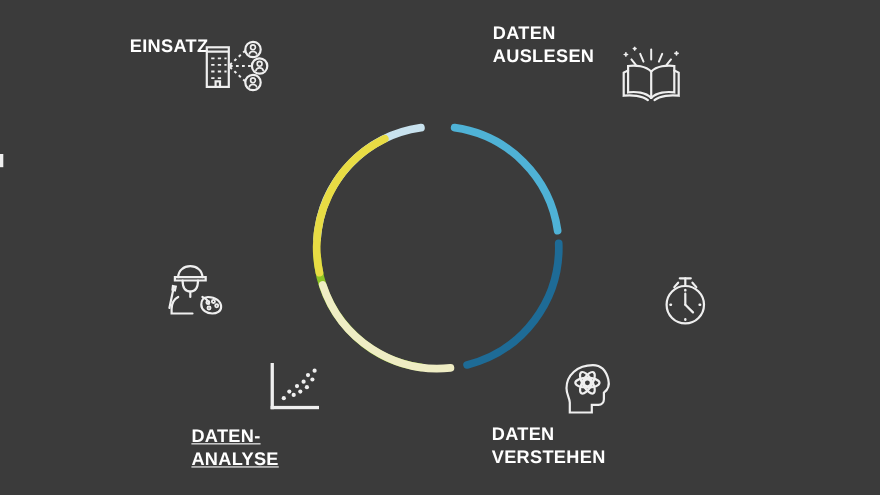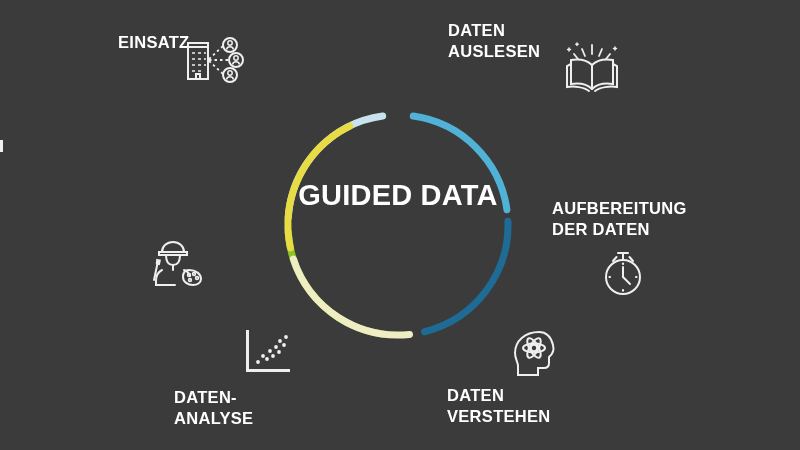--- a/index.html
+++ b/index.html
@@ -65,21 +65,21 @@
 
   #lbl-auslesen       { left: 448px; top: 20px;  text-align: left; }
   #ico-auslesen       { left: 563px; top: 42px;  }
 
   #lbl-aufbereitung   { left: 552px; top: 198px; text-align: left; }
   #ico-aufbereitung   { left: 598px; top: 247px; }
 
   #lbl-verstehen      { left: 447px; top: 385px; text-align: left; }
   #ico-verstehen      { left: 508px; top: 327px; }
 
-  #lbl-analyse        { left: 174px; top: 387px; text-align: left; }
+  #lbl-analyse        { left: 174px; top: 387px; text-align: left; text-decoration: underline; }
   #ico-analyse        { left: 242px; top: 326px; }
 
   #lbl-visualisierung { left: 110px; top: 207px; text-align: left; }
   #ico-visualisierung { left: 145px; top: 238px; }
 </style>
 </head>
 <body>
 
 <div id="stage">
 
@@ -88,21 +88,20 @@
         <path d="M 382.69 333.93 A 110 110 0 0 1 288.27 232.67" stroke="#8CC425" stroke-width="7" fill="none" stroke-linecap="round"></path>
         <path d="M 288.27 217.33 A 110 110 0 0 1 382.69 116.07" stroke="#C8E2EE" stroke-width="7" fill="none" stroke-linecap="round"></path>
         <path d="M 413.31 116.07 A 110 110 0 0 1 506.93 209.69" stroke="#4FB2D6" stroke-width="7" fill="none" stroke-linecap="round"></path>
         <path d="M 507.93 221.16 A 110 110 0 0 1 424.61 331.73" stroke="#1E6B96" stroke-width="7" fill="none" stroke-linecap="round"></path>
         <path d="M 409.50 334.40 A 110 110 0 0 1 293.38 258.99" stroke="#EFEDC4" stroke-width="7" fill="none" stroke-linecap="round"></path>
         <path d="M 290.40 247.87 A 110 110 0 0 1 349.78 126.13" stroke="#E8DC44" stroke-width="7" fill="none" stroke-linecap="round"></path>
       </g>
   </svg>
 
   <div class="center-title">
-    <div>GUIDED DATA</div>
   </div>
 
   <div class="node-label" id="lbl-einsatz">EINSATZ</div>
   <div class="node-icon" id="ico-einsatz">
     <svg width="64" height="54" viewBox="0 0 64 54">
       <g stroke="#efefef" stroke-width="2" fill="none">
         <rect x="5" y="10" width="20" height="36"></rect>
         <path d="M5 14 h20"></path>
         <g stroke-width="1.6">
           <path d="M9 20h3M15 20h3M21 20h2M9 26h3M15 26h3M21 26h2M9 32h3M15 32h3M21 32h2M9 38h3M15 38h3"></path>
@@ -147,22 +146,20 @@
         </g>
         <g stroke-width="1.5">
           <path d="M6 6 l0 3 M4.5 7.5 l3 0"></path>
           <path d="M52 5 l0 3 M50.5 6.5 l3 0"></path>
           <path d="M14 1 l0 2.5 M12.8 2.2 l2.4 0"></path>
         </g>
       </g>
     </svg>
   </div>
 
-  <div class="node-label" id="lbl-aufbereitung">AUFBEREITUNG
-DER DATEN</div>
   <div class="node-icon" id="ico-aufbereitung">
     <svg width="50" height="52" viewBox="0 0 50 52">
       <g stroke="#efefef" stroke-width="2" fill="none" stroke-linecap="round">
         <circle cx="25" cy="30" r="17"></circle>
         <path d="M20 6 h10"></path>
         <path d="M25 6 v7"></path>
         <path d="M18.5 10 L15 14"></path>
         <path d="M31.5 10 L35 14"></path>
         <path d="M25 30 L25 20"></path>
         <path d="M25 30 L32 37"></path>

